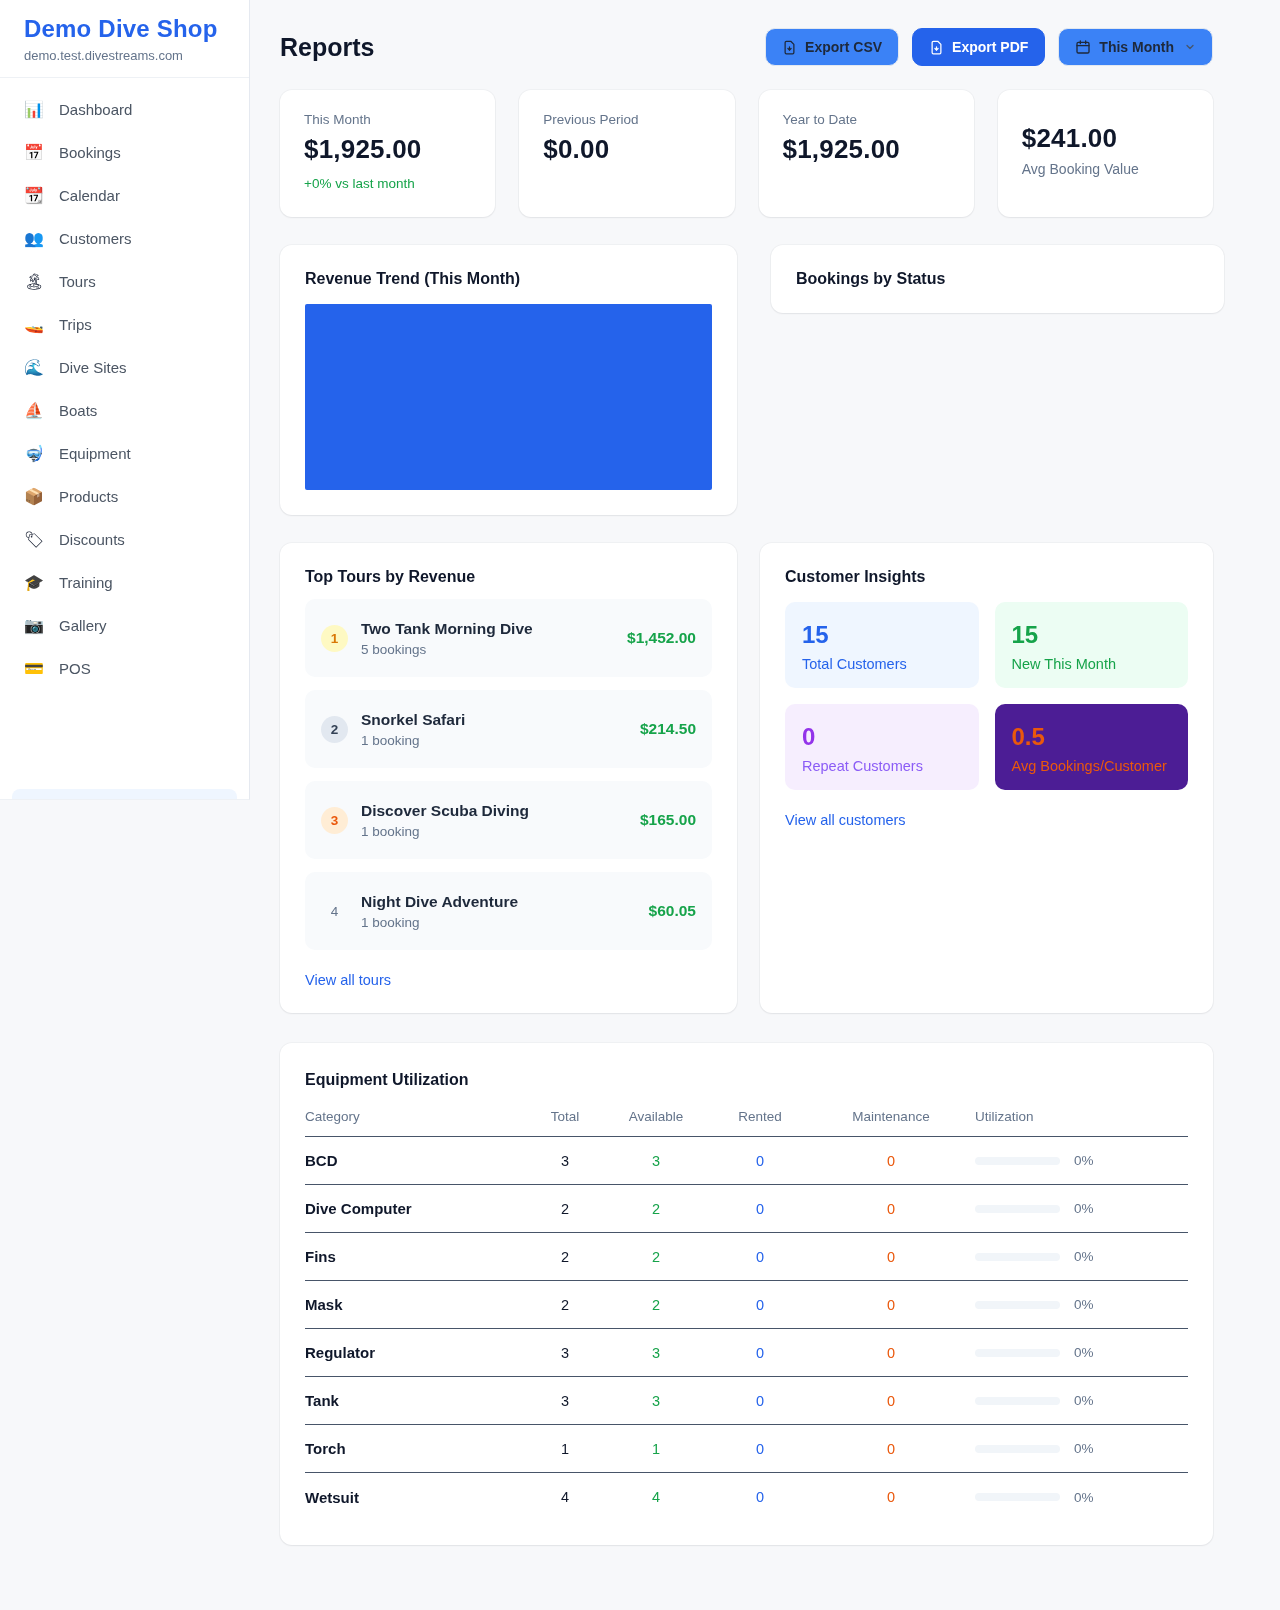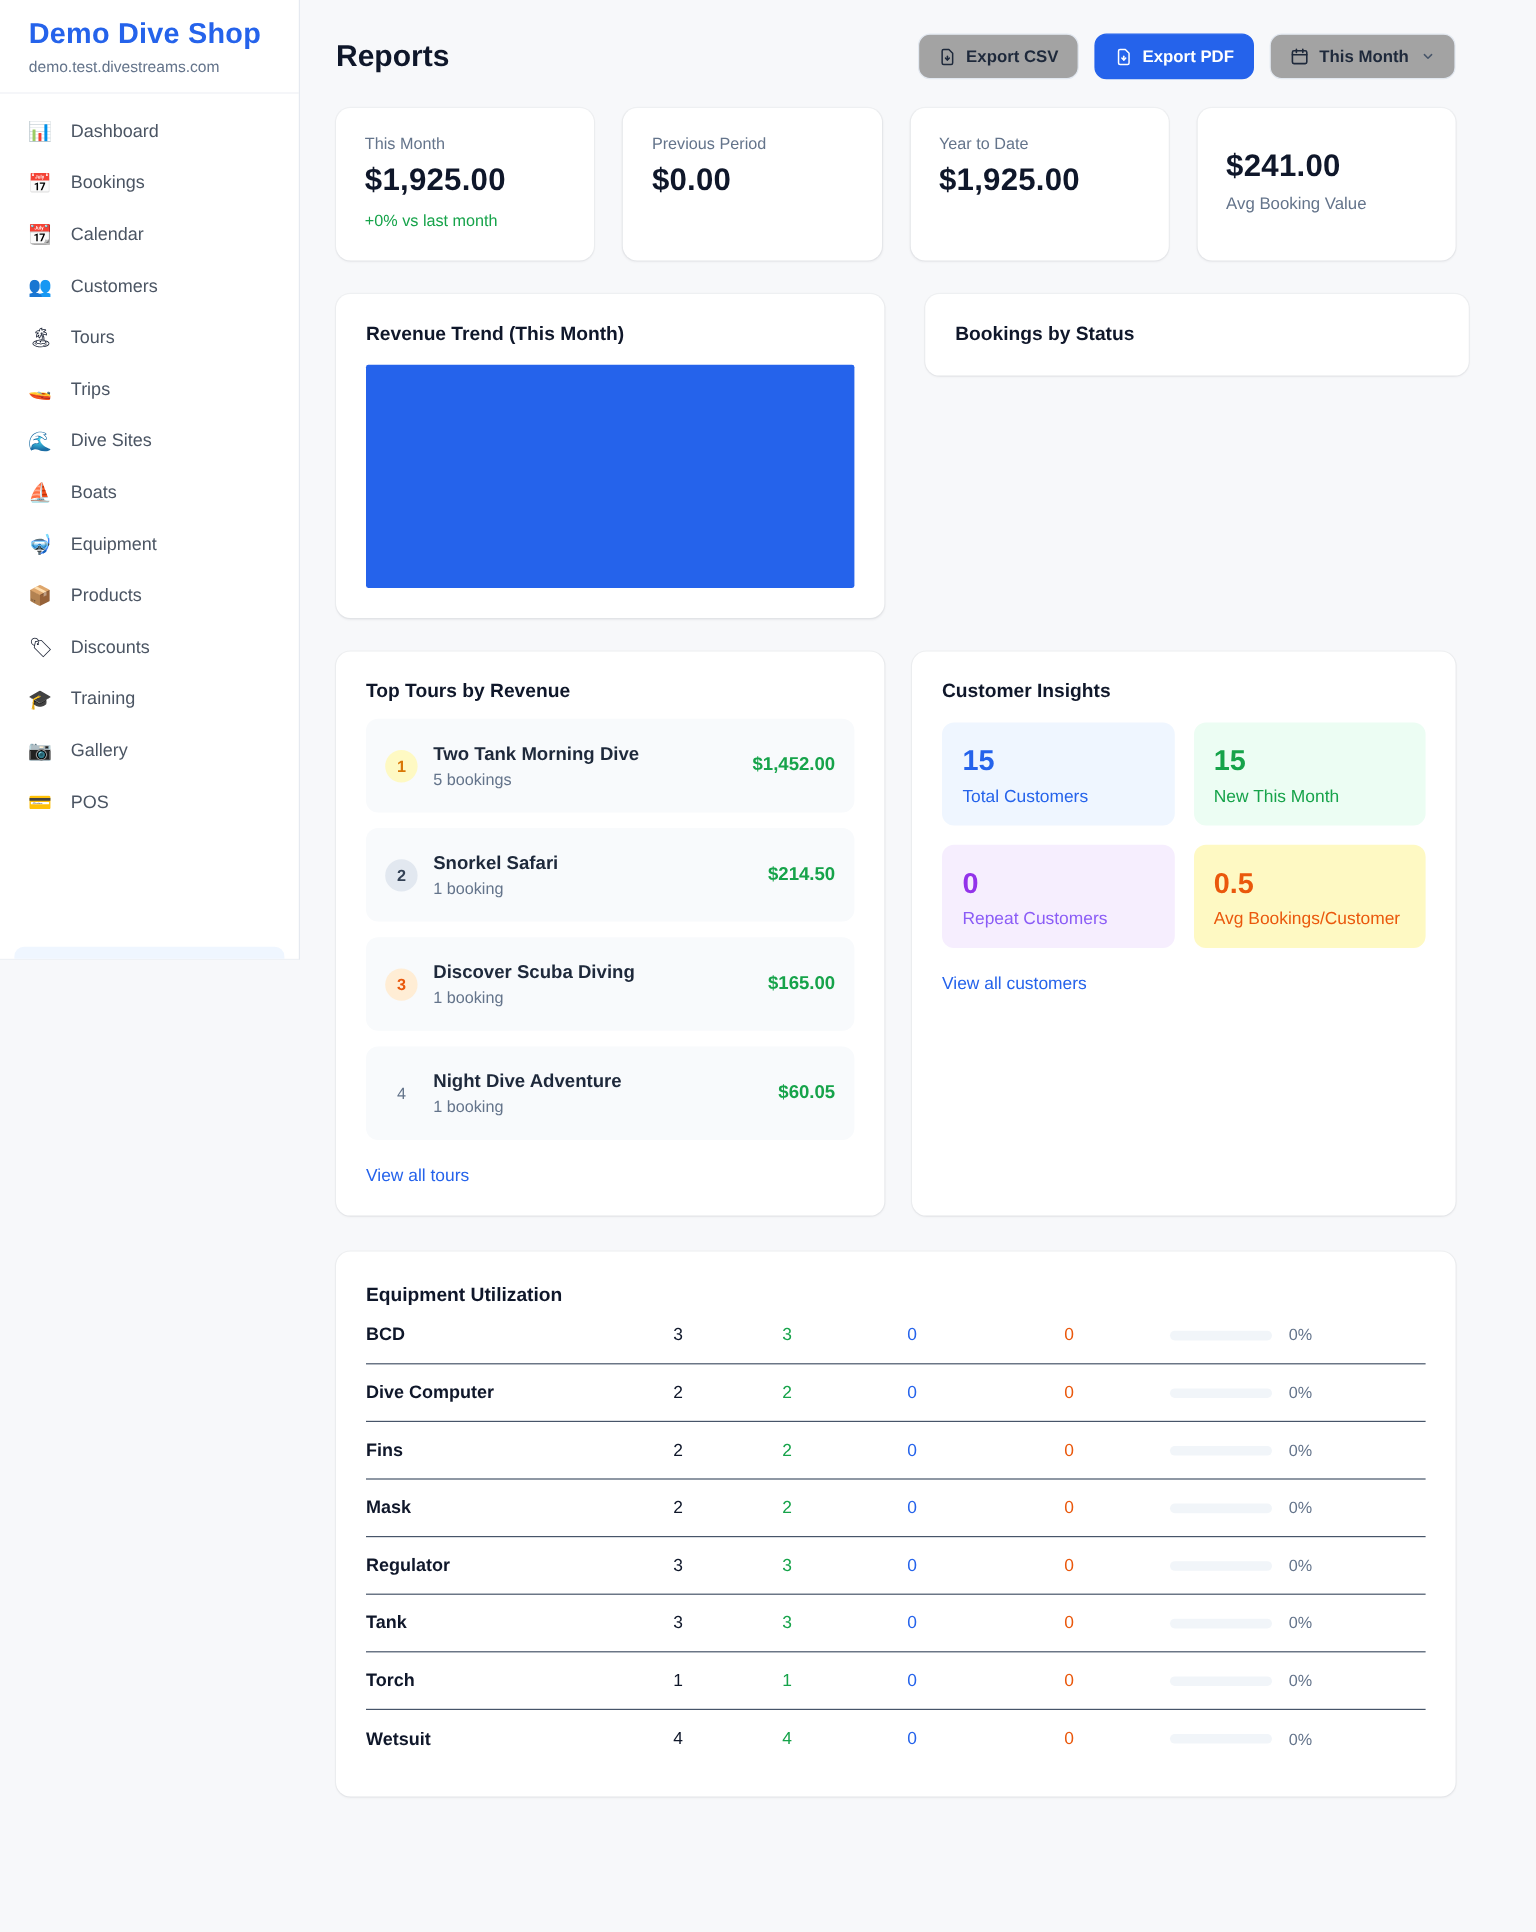--- a/index.html
+++ b/index.html
@@ -35,21 +35,21 @@
   .user-role { font-size:13px; color:#64748b; margin-top:2px; }
   .signout { margin-left:auto; display:flex; align-items:center; gap:7px; color:#64748b;
     font-size:14.5px; cursor:pointer; white-space:nowrap; }
   
   .main { position:absolute; left:250px; top:0; width:1030px; padding:28px 0 40px 30px; }
   .content { width:933px; }
   .page-head { display:flex; align-items:center; margin-bottom:24px; }
   .page-title { font-size:25px; font-weight:700; color:#0f172a; }
   .head-actions { margin-left:auto; display:flex; gap:13px; }
   .btn { display:flex; align-items:center; gap:8px; height:38px; padding:0 16px;
-    border-radius:10px; font-size:14px; font-weight:700; cursor:pointer; background:#a3a3a3;
+    border-radius:10px; font-size:14px; font-weight:700; cursor:pointer; background:#3b82f6;
     border:1px solid #e2e8f0; color:#1e293b; }
   .btn.primary { background:#2563eb; border-color:#2563eb; color:#fff; }
   .btn svg { display:block; }
   .chev { margin-left:2px; }
   
   .card { background:#fff; border-radius:12px; box-shadow:0 1px 2px rgba(15,23,42,.06), 0 0 0 1px rgba(15,23,42,.03); }
   .stats { display:grid; grid-template-columns:repeat(4,1fr); gap:24px; margin-bottom:28px; }
   .stat-card { padding:22px 24px; height:127px; display:flex; flex-direction:column; }
   .stat-label { font-size:13.5px; color:#64748b; }
   .stat-value { font-size:26px; font-weight:700; color:#0f172a; margin-top:7px; letter-spacing:.2px; }
@@ -84,21 +84,21 @@
   .view-link { display:block; text-align:left; color:#2563eb; font-size:14.5px; margin-top:22px;
     cursor:pointer; text-decoration:none; }
   
   .tiles { display:grid; grid-template-columns:1fr 1fr; gap:16px; margin-top:16px; }
   .tile { border-radius:10px; padding:19px 17px; height:86px; }
   .tile-value { font-size:24px; font-weight:700; }
   .tile-label { font-size:14.5px; margin-top:7px; }
   .tile.blue { background:#eff6ff; } .tile.blue .tile-value{color:#2563eb;} .tile.blue .tile-label{color:#2563eb;}
   .tile.green { background:#ecfdf3; } .tile.green .tile-value{color:#16a34a;} .tile.green .tile-label{color:#16a34a;}
   .tile.purple { background:#f6eefe; } .tile.purple .tile-value{color:#9333ea;} .tile.purple .tile-label{color:#8b5cf6;}
-  .tile.orange { background:#fef9c3; } .tile.orange .tile-value{color:#ea580c;} .tile.orange .tile-label{color:#ea580c;}
+  .tile.orange { background:#4c1d95; } .tile.orange .tile-value{color:#ea580c;} .tile.orange .tile-label{color:#ea580c;}
   
   .equip-card { padding:28px 25px 24px 25px; }
   .t-grid { display:grid; grid-template-columns:1fr 100px 82px 126px 136px 229px; align-items:center; }
   .t-head { margin-top:20px; padding-bottom:12px; border-bottom:1px solid #475569; }
   .t-head > div { font-size:13.5px; color:#64748b; }
   .t-row { height:48px; border-bottom:1px solid #475569; }
   .t-row:last-of-type { border-bottom:none; }
   .c-cat { font-size:15px; font-weight:700; color:#0f172a; }
   .c-num { text-align:center; font-size:14.5px; }
   .c-total { color:#0f172a; } .c-avail { color:#16a34a; } .c-rent { color:#2563eb; } .c-maint { color:#ea580c; }
@@ -334,20 +334,28 @@
             <div class="tile-value">0.5</div>
             <div class="tile-label">Avg Bookings/Customer</div>
           </div>
         </div>
       <a class="view-link">View all customers</a>
     </div>
   </section>
 
   <section class="card equip-card">
     <div class="card-title">Equipment Utilization</div>
+    <div class="t-grid t-head">
+      <div class="c-cat-h">Category</div>
+      <div class="c-num">Total</div>
+      <div class="c-num">Available</div>
+      <div class="c-num">Rented</div>
+      <div class="c-num">Maintenance</div>
+      <div class="c-util">Utilization</div>
+    </div>
     <div>
 
         <div class="t-grid t-row">
           <div class="c-cat">BCD</div>
           <div class="c-num c-total">3</div>
           <div class="c-num c-avail">3</div>
           <div class="c-num c-rent">0</div>
           <div class="c-num c-maint">0</div>
           <div class="c-util">
             <span class="util-track"></span>

